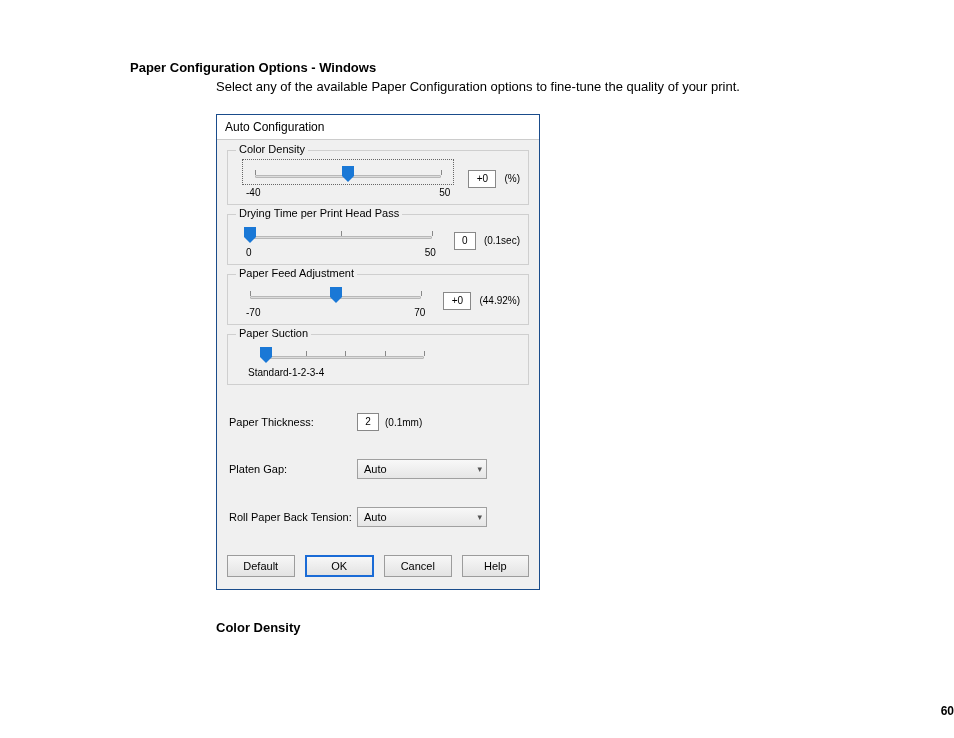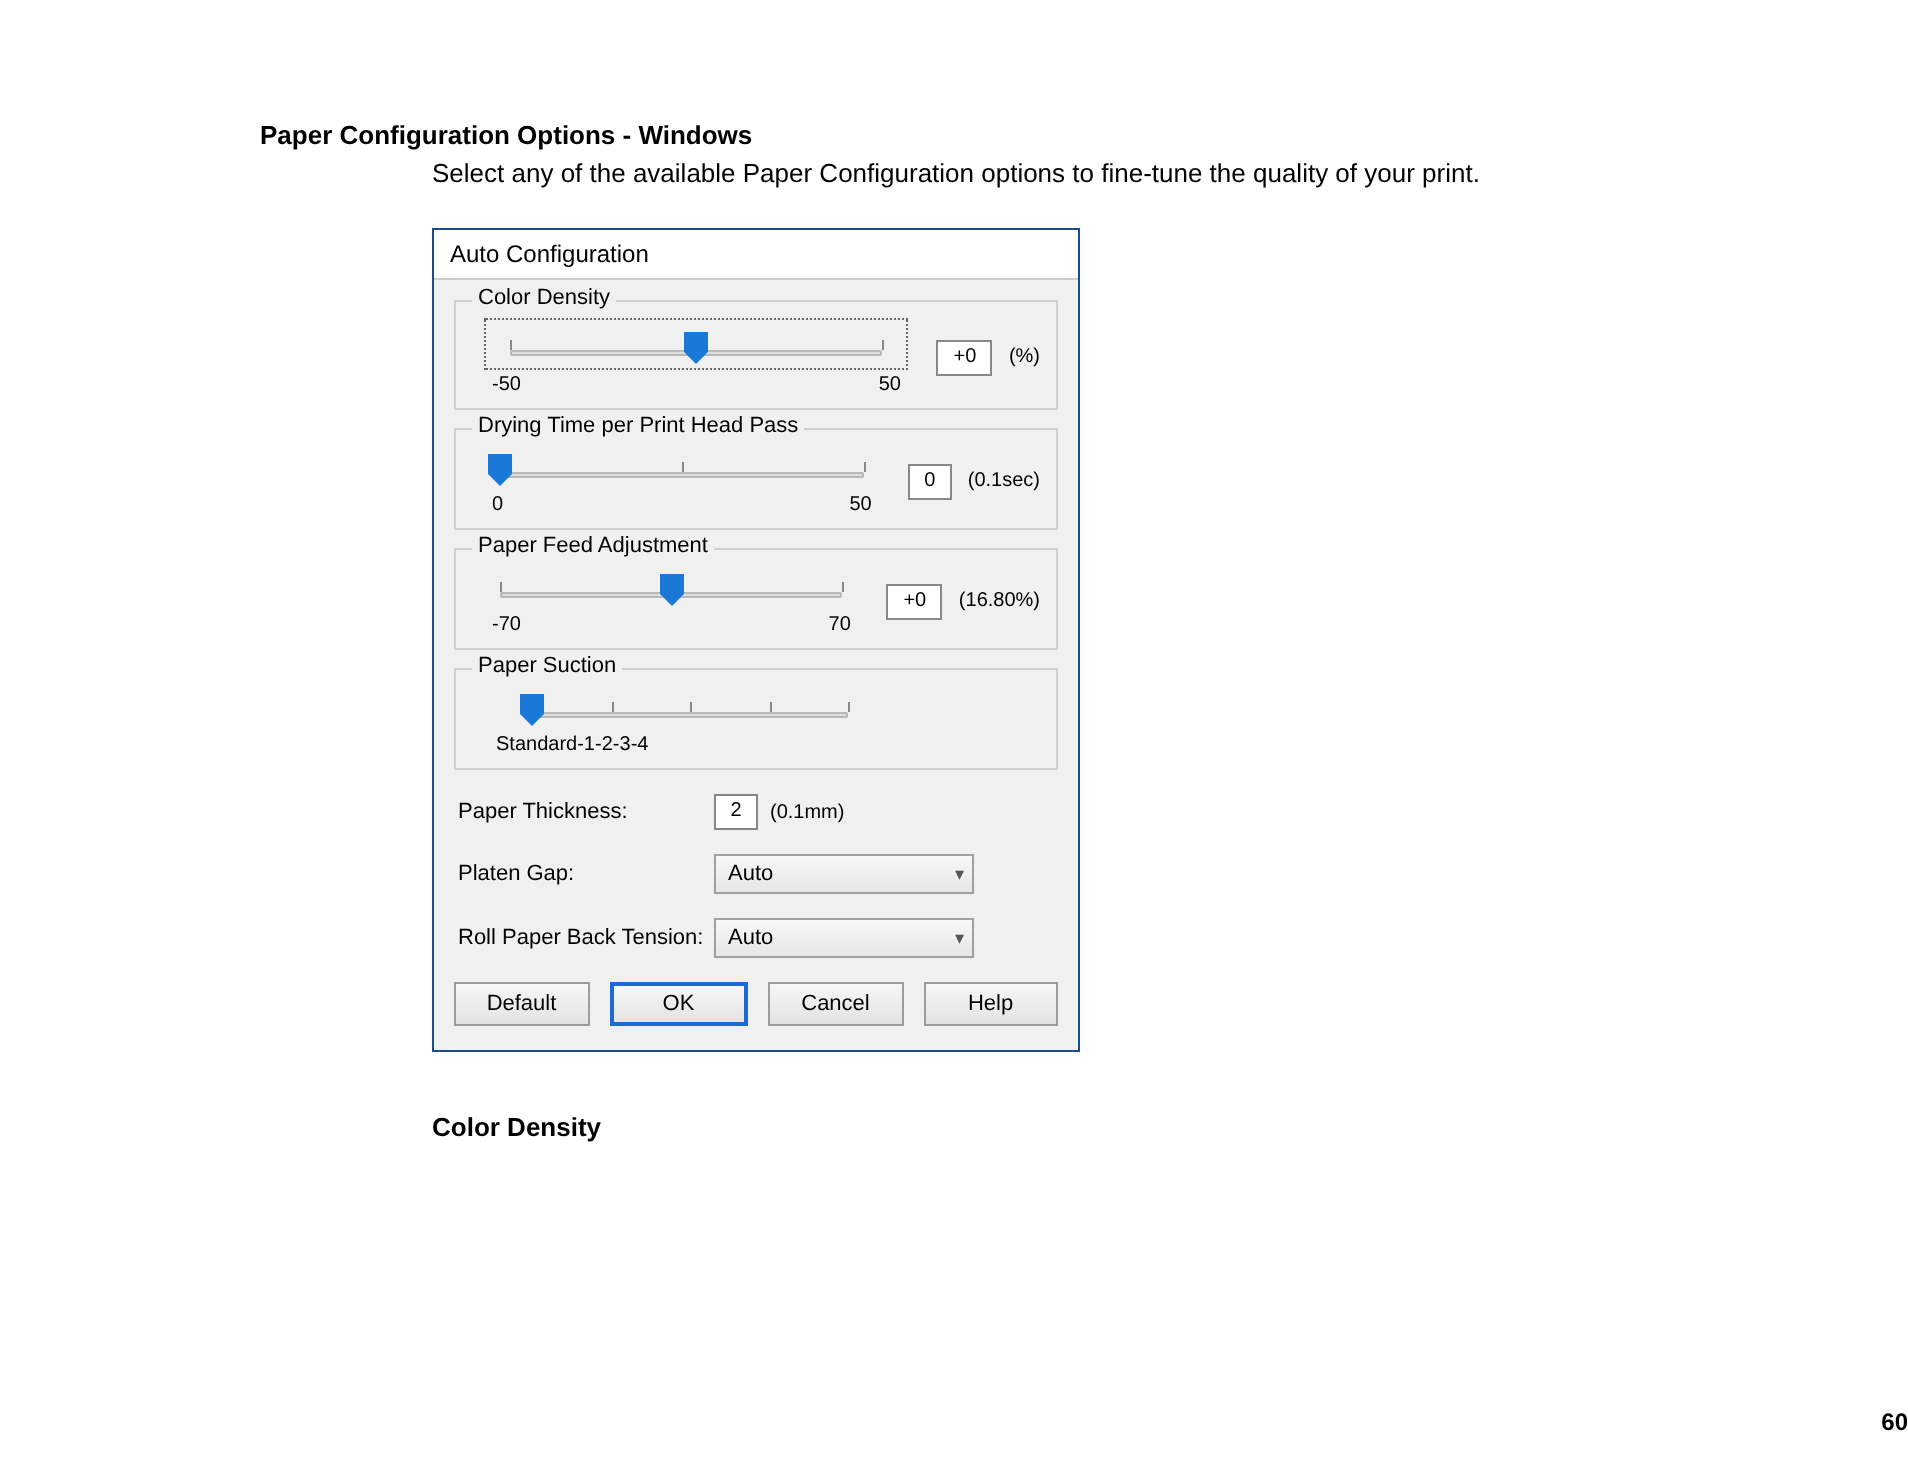--- a/index.html
+++ b/index.html
@@ -115,21 +115,21 @@
     font-size: 10px;
     color: #000;
   }
   .unit {
     font-size: 10px;
     color: #000;
   }
   .form-row {
     display: flex;
     align-items: center;
-    margin: 12px 2px;
+    margin: 28px 2px;
   }
   .form-label {
     width: 128px;
     font-size: 11px;
     color: #000;
   }
   .spin {
     display: inline-flex;
     align-items: center;
   }
@@ -225,21 +225,21 @@
                 <div class="tick-major" style="left:50%"></div>
                 <div class="tick-major" style="left:100%"></div>
                 <div class="thumb" style="left:50%">
                   <svg width="12" height="16">
                       <polygon points="0,0 12,0 12,10 6,16 0,10" fill="#1a78d6"></polygon>
                     </svg>
                 </div>
               </div>
             </div>
             <div class="scale-labels" style="margin:2px 10px 0 10px">
-              <span>-50</span>
+              <span>-40</span>
               <span>50</span>
             </div>
           </div>
           <div class="valbox">+0</div>
           <span class="unit">(%)</span>
         </div>
       </div>
 
       <div class="group">
         <div class="group-legend">Drying Time per Print Head Pass</div>
@@ -280,21 +280,21 @@
                     <polygon points="0,0 12,0 12,10 6,16 0,10" fill="#1a78d6"></polygon>
                   </svg>
               </div>
             </div>
             <div class="scale-labels" style="margin:2px 10px 0 10px">
               <span>-70</span>
               <span>70</span>
             </div>
           </div>
           <div class="valbox">+0</div>
-          <span class="unit">(16.80%)</span>
+          <span class="unit">(44.92%)</span>
         </div>
       </div>
 
       <div class="group">
         <div class="group-legend">Paper Suction</div>
         <div class="slider-row">
           <div class="slider-col">
             <div class="track-wrap" style="margin:4px 18px 0 30px">
               <div class="track"></div>
               <div class="tick-major" style="left:0%"></div>

